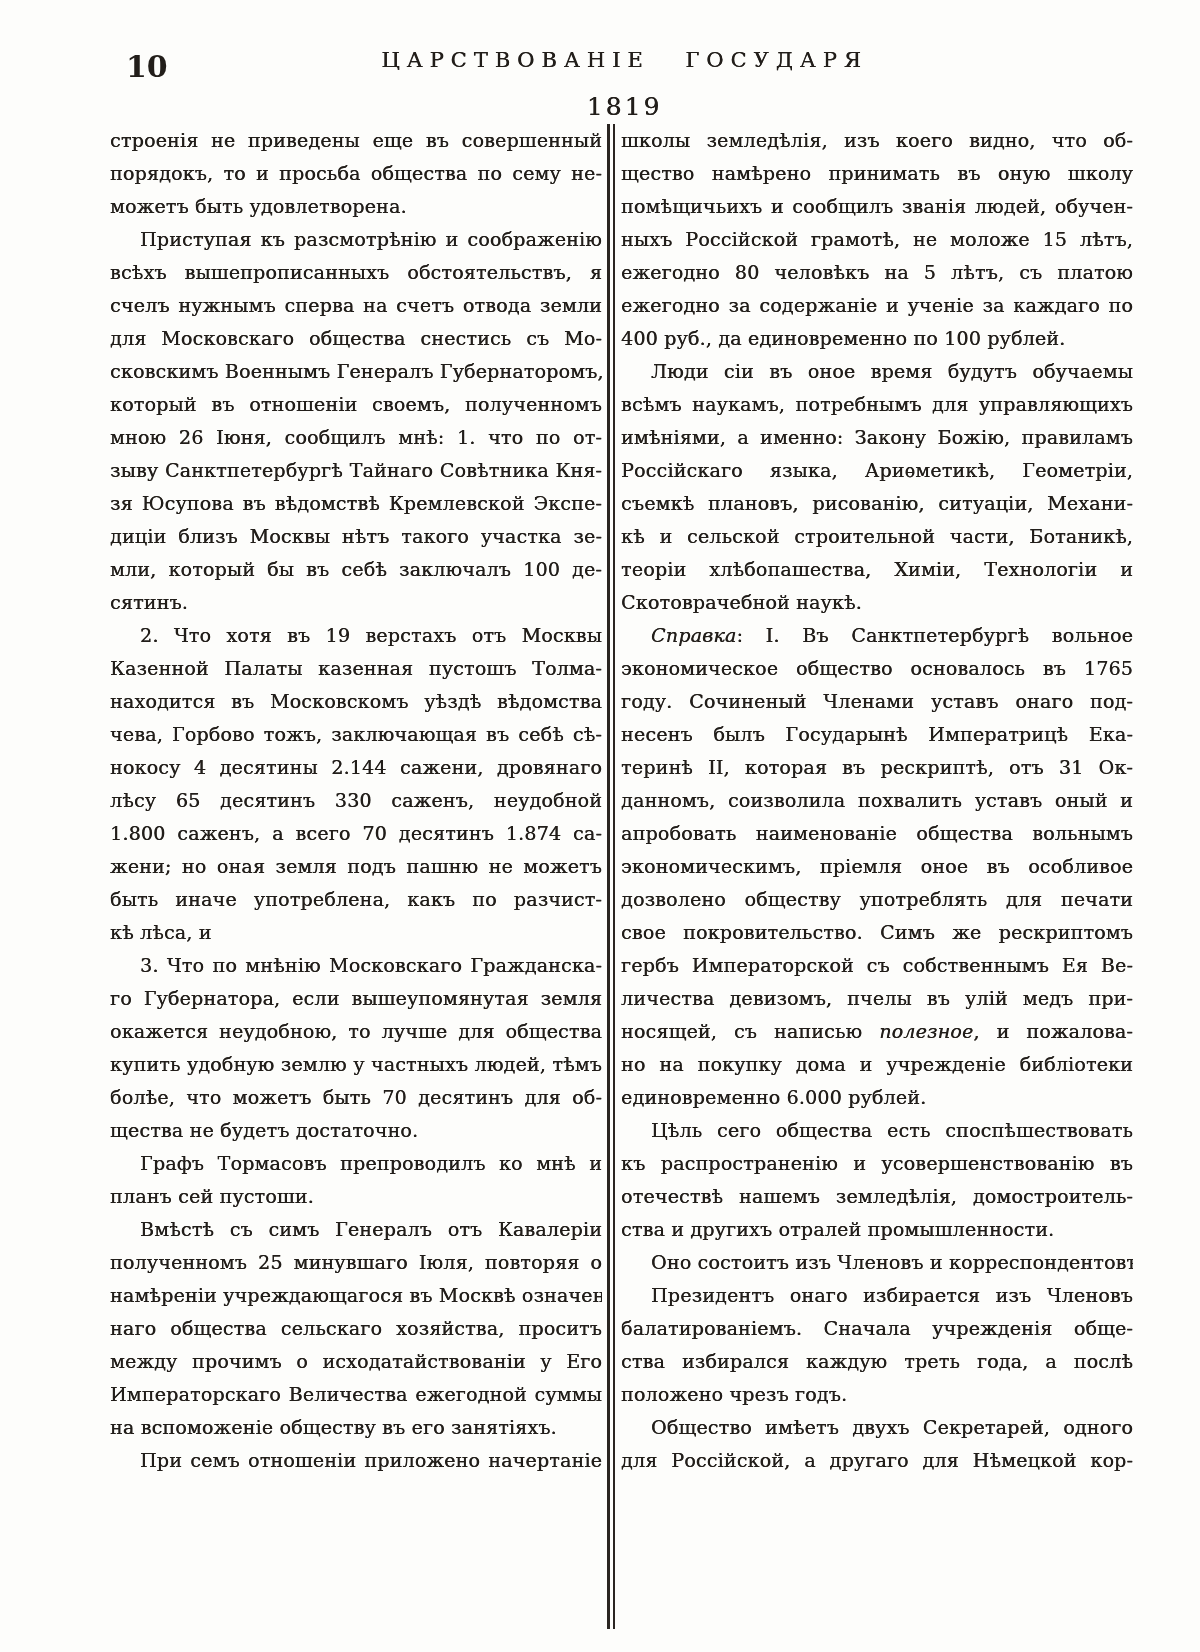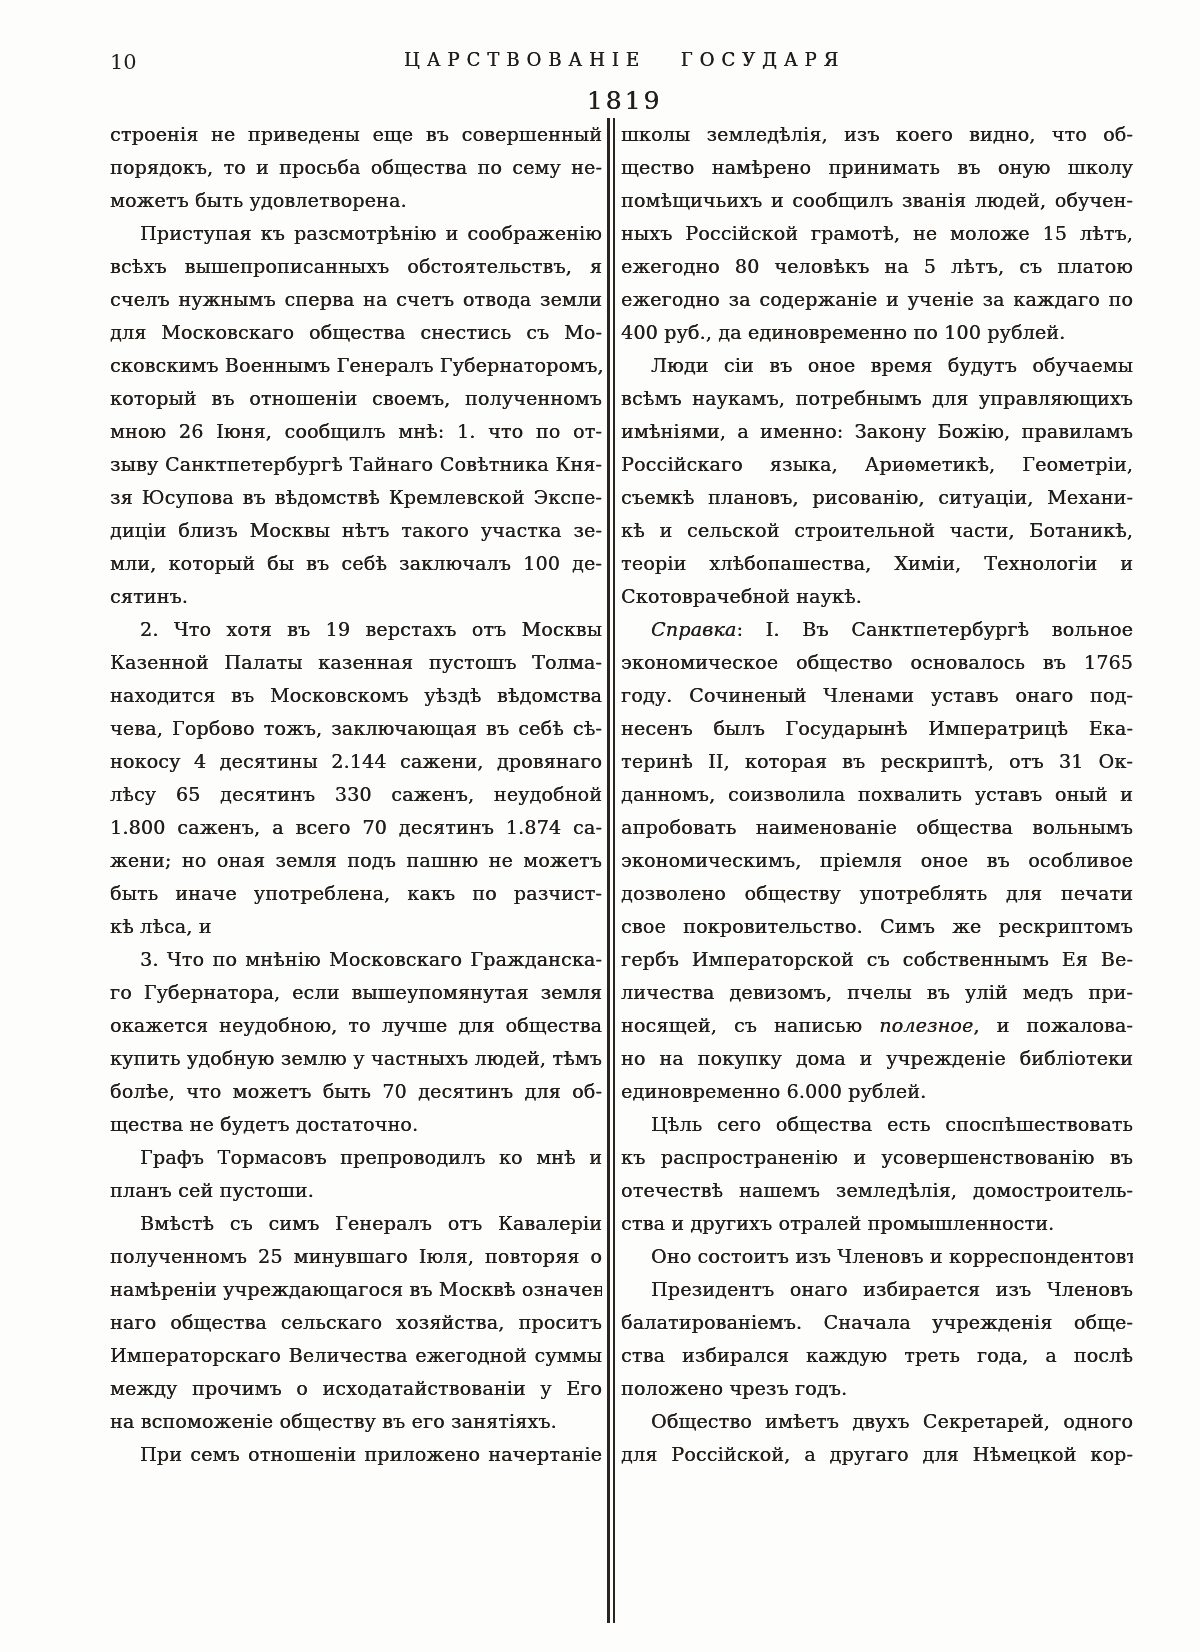--- a/index.html
+++ b/index.html
@@ -11,34 +11,34 @@
     overflow: hidden;
   }
   .page {
     position: relative;
     width: 100%; height: 100%;
     box-sizing: border-box;
     padding: 44px 61px 0 110px;
   }
   .page-header { position: relative; }
   .page-number {
-    position: absolute; left: 0; top: 8px;
-    font-size: 21px; line-height: 1;
+    position: absolute; left: 16px; top: 8px;
+    font-size: 30px; line-height: 1; font-weight: bold;
   }
   .running-title {
     text-align: center;
-    font-size: 18px; line-height: 32px;
+    font-size: 21px; line-height: 32px;
     letter-spacing: 7px; word-spacing: 22px;
     text-shadow: 0.4px 0 0 currentColor;
   }
   .year {
     text-align: center;
     font-size: 25px; line-height: 30px;
     letter-spacing: 3px;
-    margin-top: 10px;
+    margin-top: 16px;
     text-shadow: 0.4px 0 0 currentColor;
   }
   .columns {
     display: flex;
     align-items: stretch;
     margin-top: 2px;
     height: 1505px;
   }
   .column-left  { width: 492px; flex: none; }
   .column-right { width: 512px; flex: none; }
@@ -104,22 +104,22 @@
         <div class="line">окажется неудобною, то лучше для общества</div>
         <div class="line">купить удобную землю у частныхъ людей, тѣмъ</div>
         <div class="line">болѣе, что можетъ быть 70 десятинъ для об-</div>
         <div class="line para-end">щества не будетъ достаточно.</div>
         <div class="line indent">Графъ Тормасовъ препроводилъ ко мнѣ и</div>
         <div class="line para-end">планъ сей пустоши.</div>
         <div class="line indent">Вмѣстѣ съ симъ Генералъ отъ Кавалеріи</div>
         <div class="line">полученномъ 25 минувшаго Іюля, повторяя о</div>
         <div class="line">намѣреніи учреждающагося въ Москвѣ означен-</div>
         <div class="line">наго общества сельскаго хозяйства, проситъ</div>
+        <div class="line">между прочимъ о исходатайствованіи у Его</div>
         <div class="line">Императорскаго Величества ежегодной суммы</div>
-        <div class="line">между прочимъ о исходатайствованіи у Его</div>
         <div class="line para-end">на вспоможеніе обществу въ его занятіяхъ.</div>
         <div class="line indent">При семъ отношеніи приложено начертаніе</div>
       </div>
     <div class="column-divider"></div>
     <div class="column column-right">
         <div class="line">школы земледѣлія, изъ коего видно, что об-</div>
         <div class="line">щество намѣрено принимать въ оную школу</div>
         <div class="line">помѣщичьихъ и сообщилъ званія людей, обучен-</div>
         <div class="line">ныхъ Россійской грамотѣ, не моложе 15 лѣтъ,</div>
         <div class="line">ежегодно 80 человѣкъ на 5 лѣтъ, съ платою</div>

